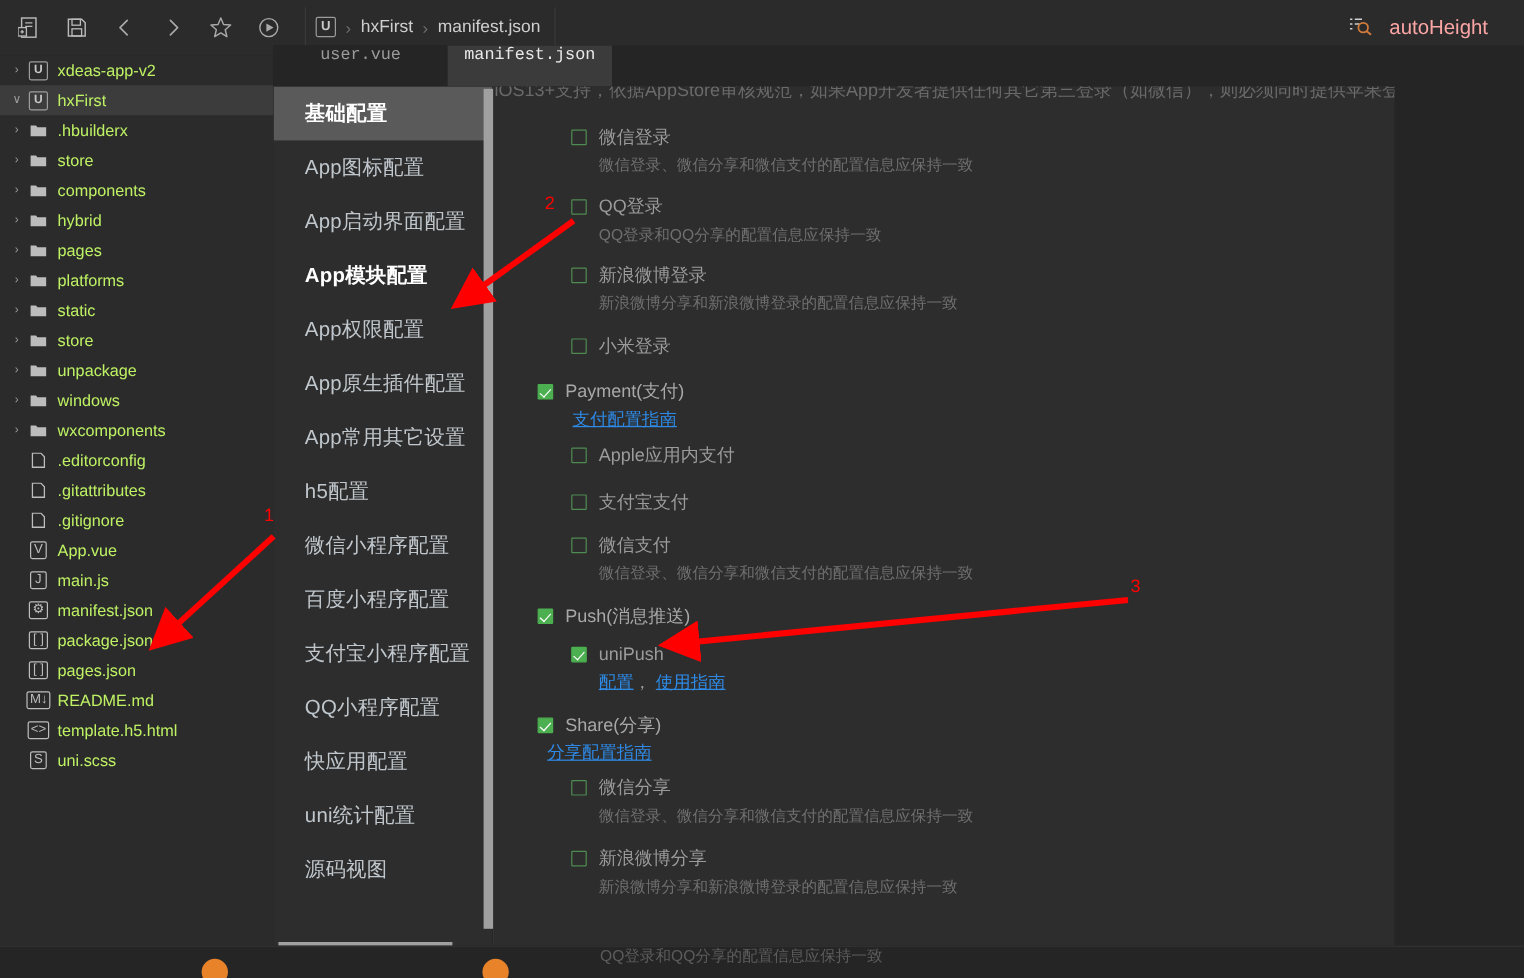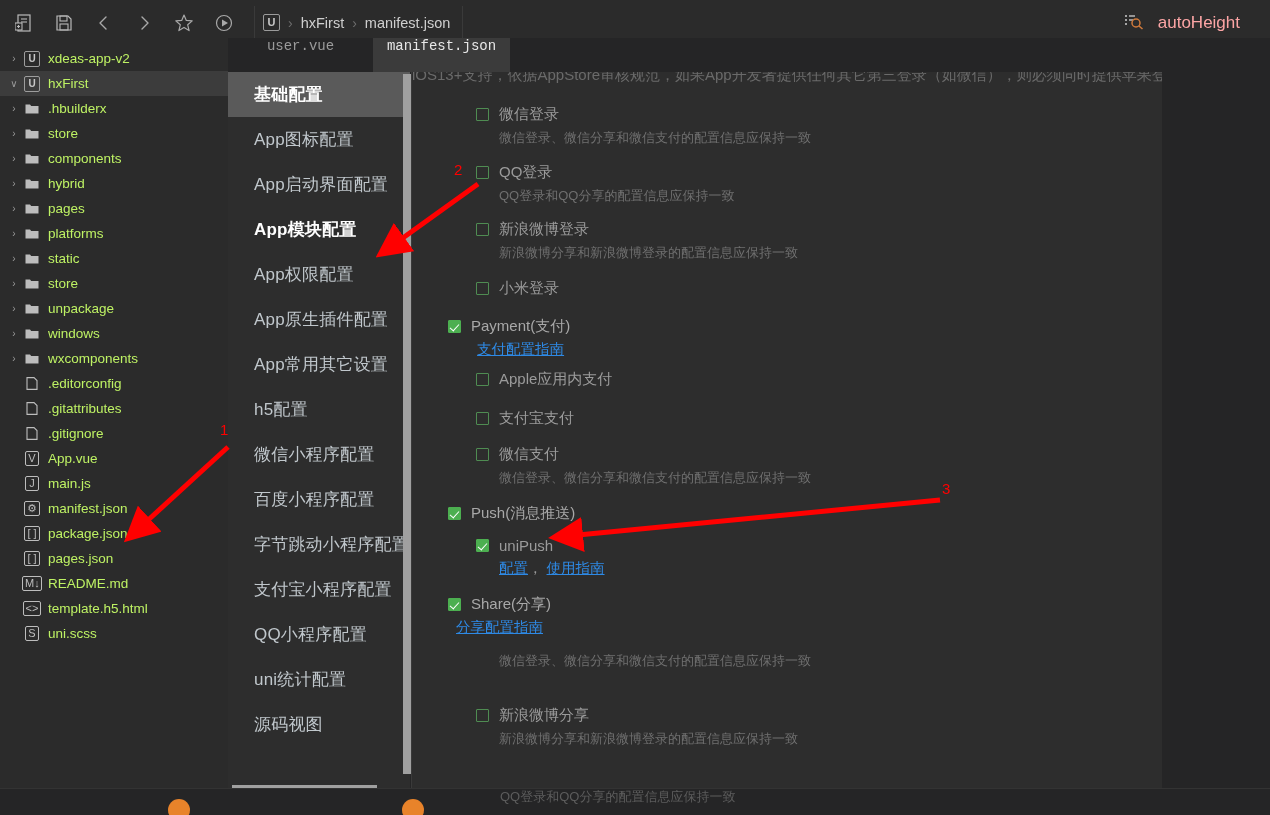--- a/index.html
+++ b/index.html
@@ -525,27 +525,27 @@
         <div class="nav-item">
           <span>h5配置</span>
         </div>
         <div class="nav-item">
           <span>微信小程序配置</span>
         </div>
         <div class="nav-item">
           <span>百度小程序配置</span>
         </div>
         <div class="nav-item">
-          <span>字节跳动小程序配置</span>
-        </div>
-        <div class="nav-item">
           <span>支付宝小程序配置</span>
         </div>
         <div class="nav-item">
           <span>QQ小程序配置</span>
+        </div>
+        <div class="nav-item">
+          <span>快应用配置</span>
         </div>
         <div class="nav-item">
           <span>uni统计配置</span>
         </div>
         <div class="nav-item">
           <span>源码视图</span>
         </div>
       </div>
   </div>
   <div class="nav-scroll-v"></div>
@@ -622,20 +622,24 @@
           <div style="margin-top: 5px; margin-left: 23px;"><span class="link">配置</span><span class="link-sep">， </span><span class="link">使用指南</span></div>
         </div>
         <div class="row" style="top: 523px; left: 36px;">
           <div class="item-line">
             <span class="chk checked"></span>
             <span class="item-label group">Share(分享)</span>
           </div>
           <div class="link" style="margin-top: 4px; ">分享配置指南</div>
         </div>
         <div class="row" style="top: 575px; left: 64px;">
+          <div class="item-line">
+            <span class="chk"></span>
+            <span class="item-label">微信分享</span>
+          </div>
           <div class="item-desc" style="margin-top: 5px; margin-left: 23px;">微信登录、微信分享和微信支付的配置信息应保持一致</div>
         </div>
         <div class="row" style="top: 634px; left: 64px;">
           <div class="item-line">
             <span class="chk"></span>
             <span class="item-label">新浪微博分享</span>
           </div>
           <div class="item-desc" style="margin-top: 5px; margin-left: 23px;">新浪微博分享和新浪微博登录的配置信息应保持一致</div>
         </div>
         <div class="row" style="top: 717px; left: 64px;">

